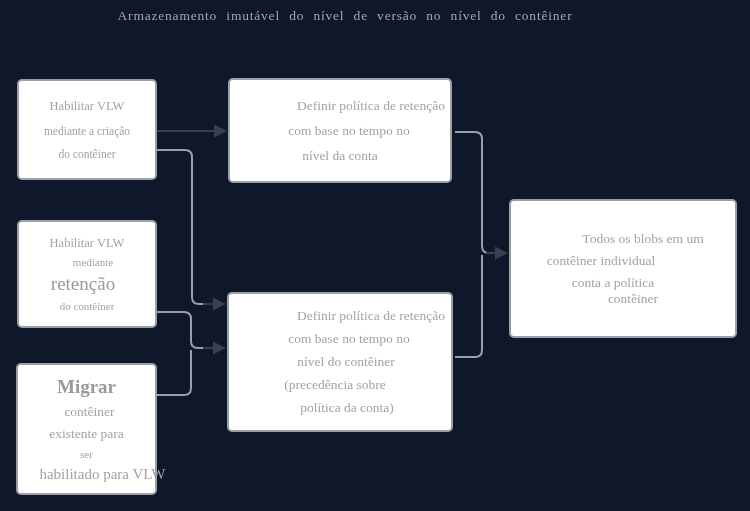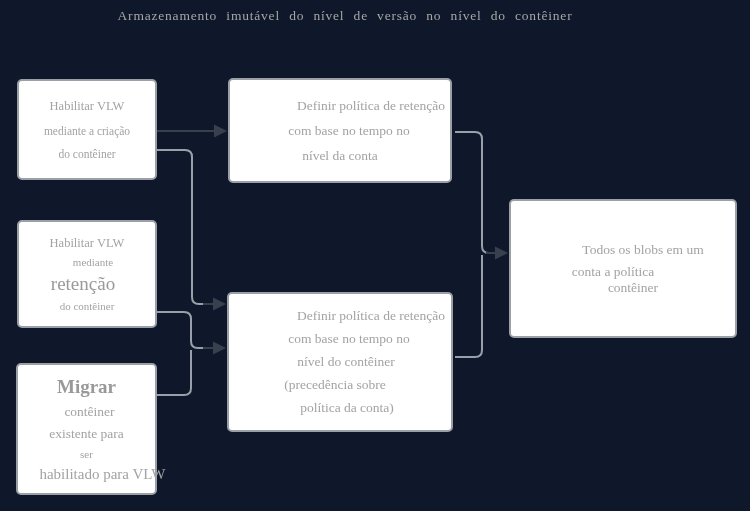--- a/index.html
+++ b/index.html
@@ -113,17 +113,18 @@
   <div class="node" id="node-midbot">
     <span class="t-base" style="transform:translateX(31px);">Definir política de retenção</span>
     <span class="t-base" style="transform:translateX(9px);">com base no tempo no</span>
     <span class="t-base" style="transform:translateX(6px);">nível do contêiner</span>
     <span class="t-base" style="transform:translateX(-5px);">(precedência sobre</span>
     <span class="t-base" style="transform:translateX(7px);">política da conta)</span>
   </div>
 
   <div class="node" id="node-right">
     <span class="t-base" style="transform:translateX(20px);">Todos os blobs em um</span>
+    <span class="t-base" style="transform:translateX(-22px);">contêiner individual</span>
     <span class="t-base" style="transform:translateX(-10px);">conta a política</span>
     <span class="t-base" style="transform:translateX(10px);margin-top:-6px;">contêiner</span>
   </div>
 
 </div>
 
 </body></html>

